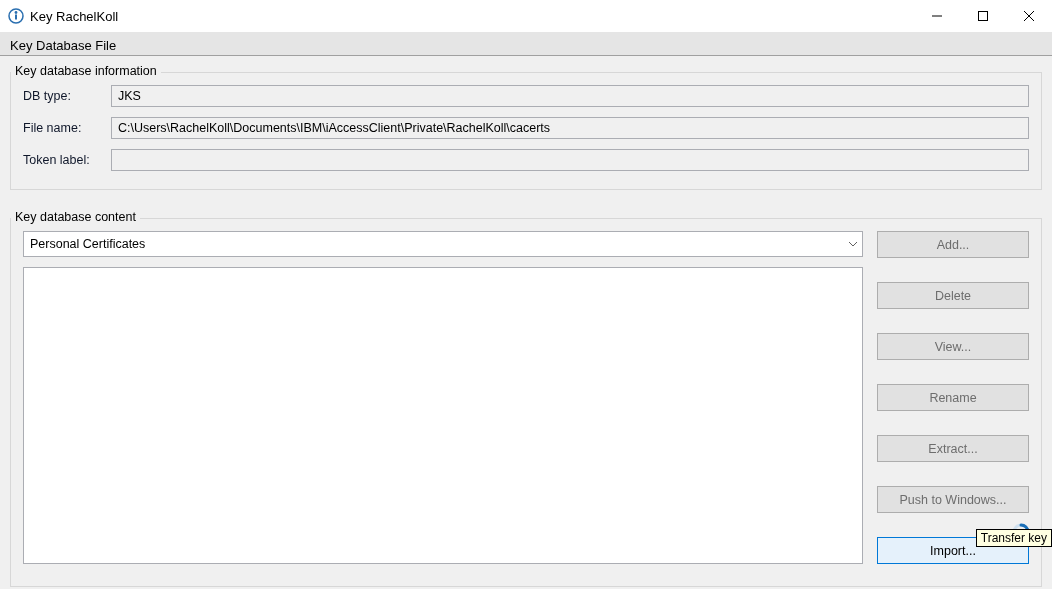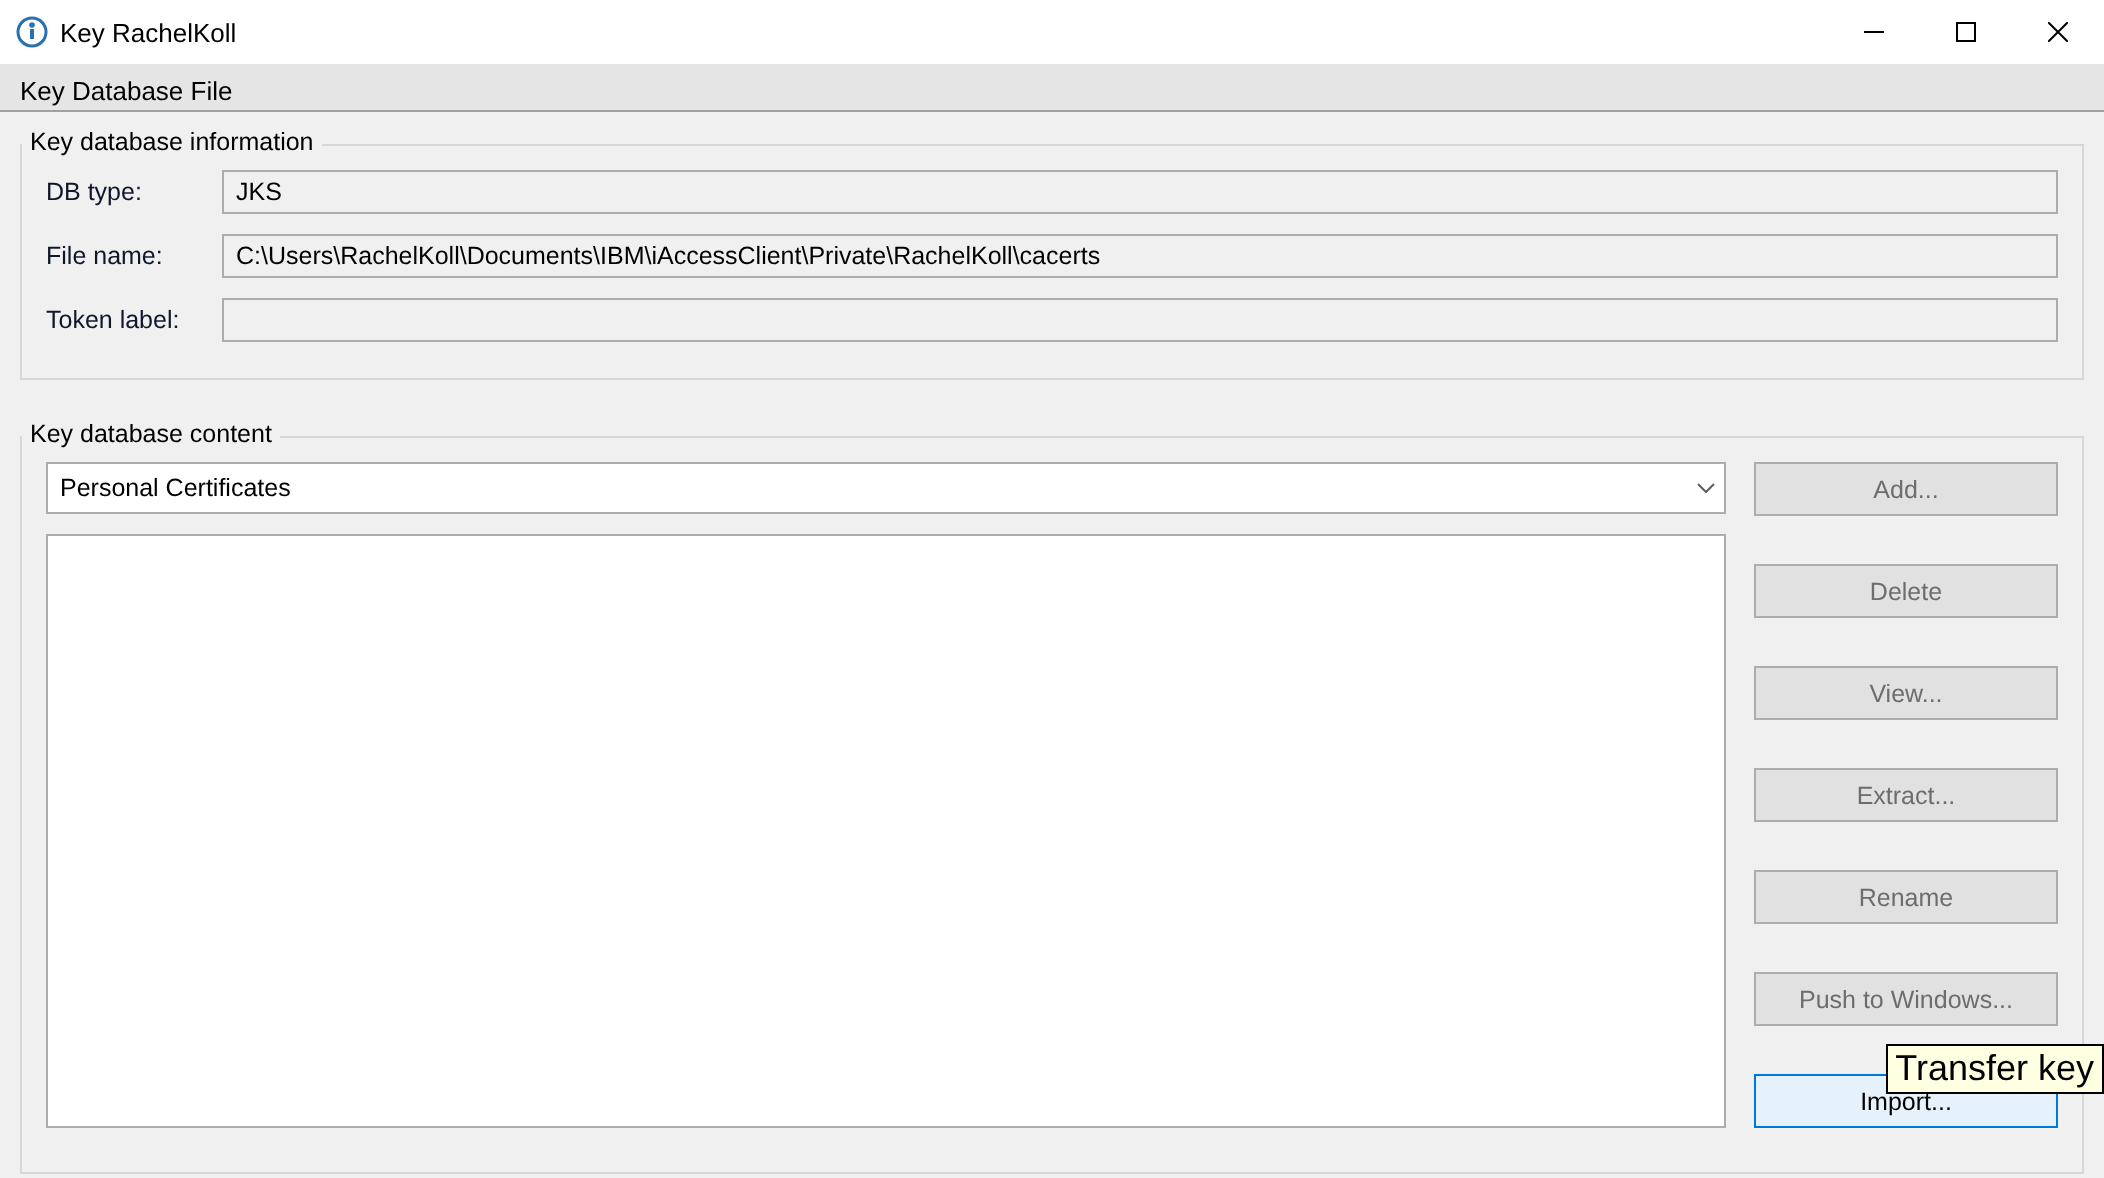--- a/index.html
+++ b/index.html
@@ -147,21 +147,21 @@
       border: 1px solid #0078d7;
       color: #000;
     }
     .tooltip {
       position: absolute;
       right: 0;
       bottom: 42px;
       background: #ffffe1;
       border: 1px solid #000;
       padding: 1px 4px;
-      font-size: 18px;
+      font-size: 12px;
       color: #000;
       white-space: nowrap;
     }
     .spinner {
       position: absolute;
       right: 22px;
       bottom: 48px;
       width: 18px;
       height: 18px;
     }
@@ -231,22 +231,22 @@
                 <polyline points="1,1 5,5 9,1" fill="none" stroke="#606060" stroke-width="1"></polyline>
               </svg>
           </span>
         </div>
         <div class="listbox"></div>
       </div>
       <div class="content-right">
         <button class="btn">Add...</button>
         <button class="btn">Delete</button>
         <button class="btn">View...</button>
+        <button class="btn">Rename</button>
         <button class="btn">Extract...</button>
-        <button class="btn">Rename</button>
         <button class="btn">Push to Windows...</button>
         <button class="btn btn-active">Import...</button>
       </div>
     </div>
   </fieldset>
 
 </div>
 
 <span class="spinner">
   <svg viewBox="0 0 18 18">

